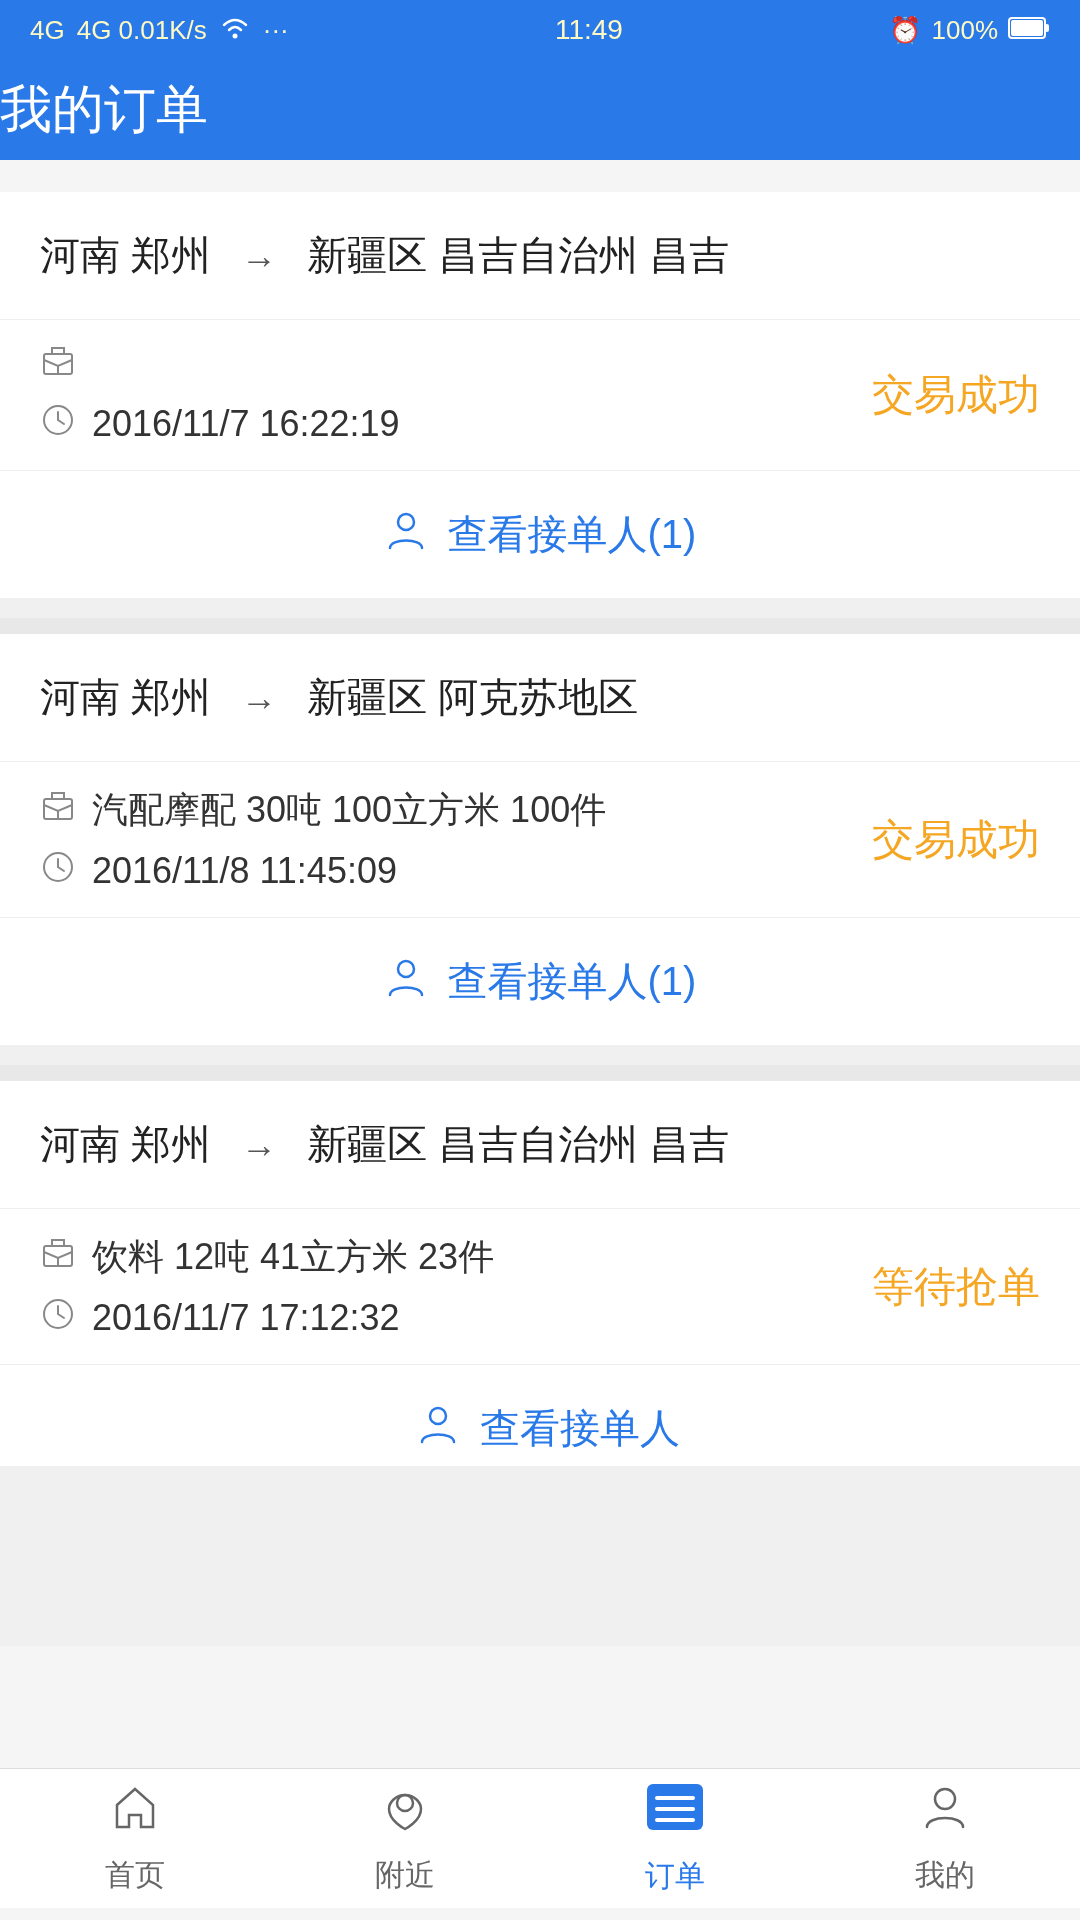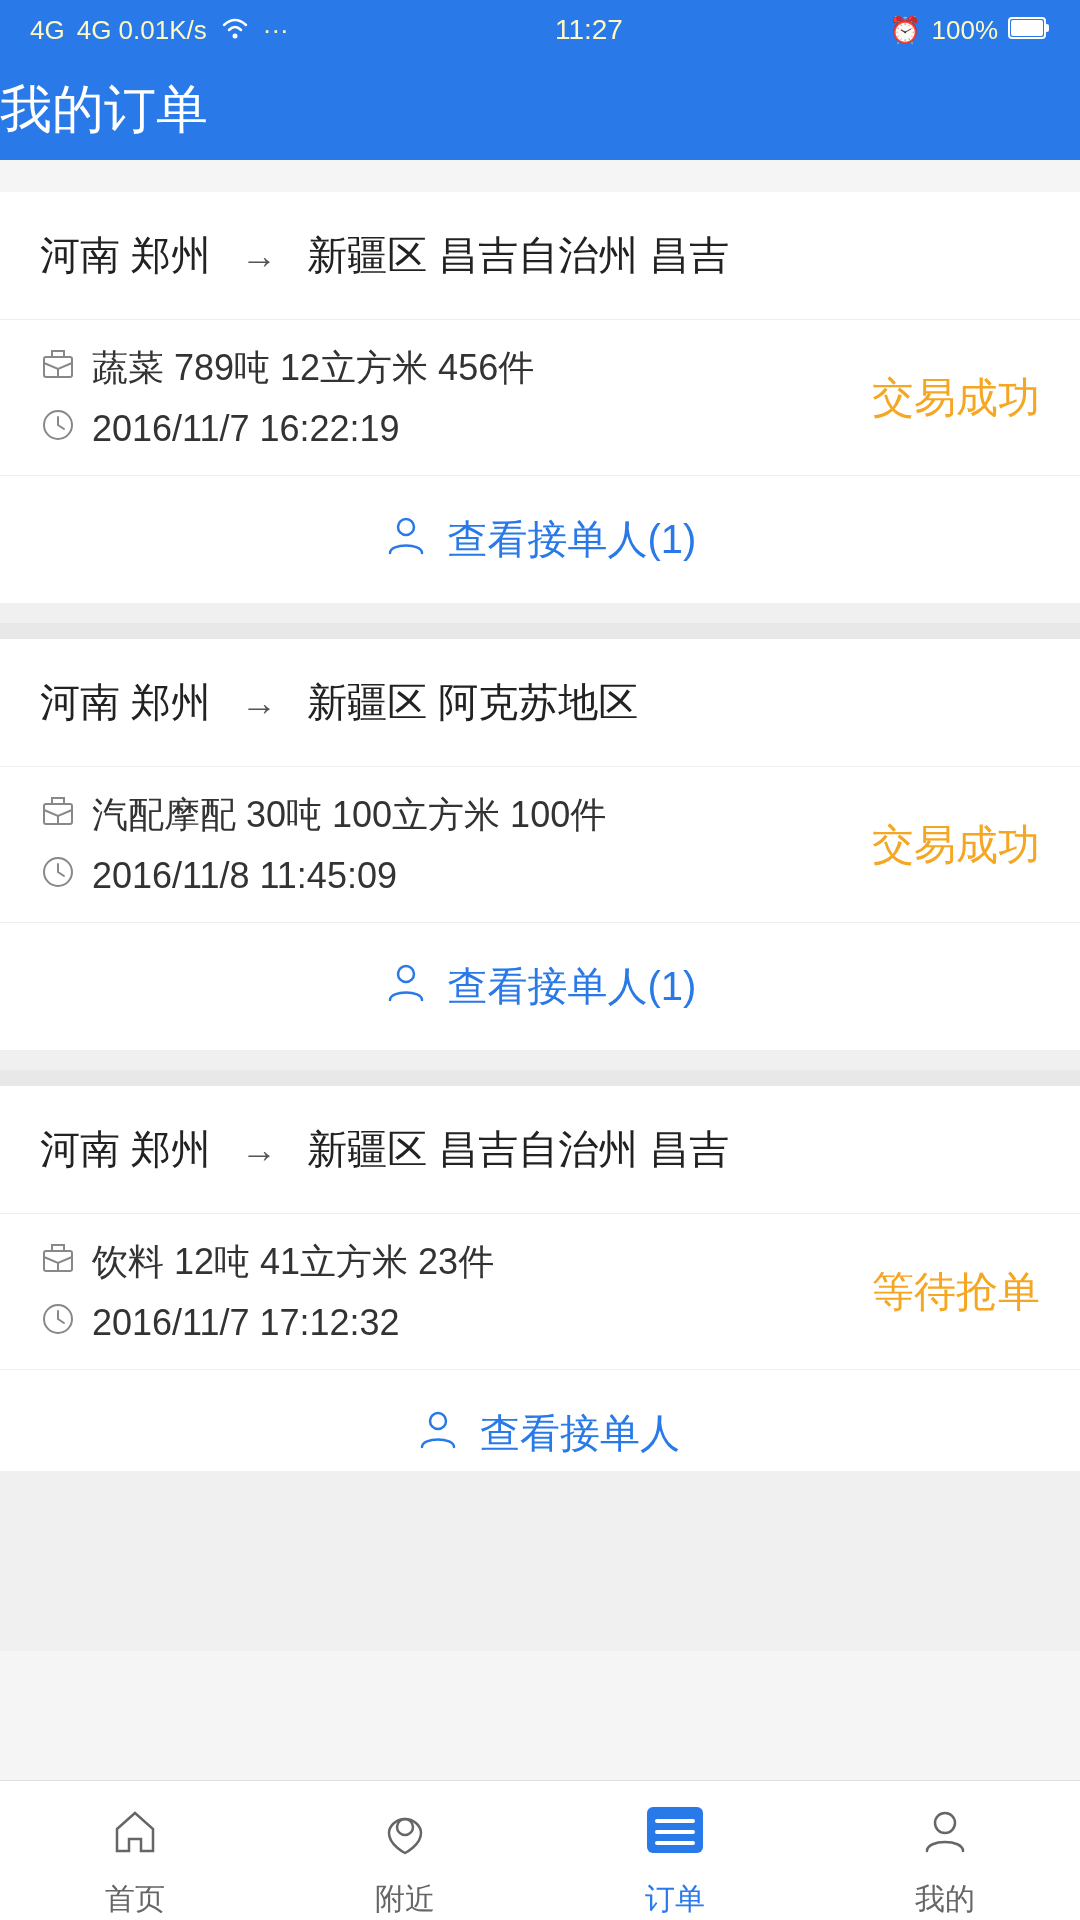--- a/index.html
+++ b/index.html
@@ -114,28 +114,28 @@
       font-size: 42px;
     }
     .acceptor-text {
       font-size: 40px;
       color: #2979e8;
     }
 
     
     .bottom-nav {
       position: fixed;
-      bottom: 0;
+      bottom: 12px;
       left: 0;
       width: 1080px;
       height: 140px;
       background: white;
       border-top: 1px solid #ddd;
       display: flex;
-      align-items: flex-end;
+      align-items: center;
     }
     .nav-item {
       flex: 1;
       display: flex;
       flex-direction: column;
       align-items: center;
       justify-content: center;
       gap: 10px;
       cursor: pointer;
     }
@@ -170,21 +170,21 @@
     <span>
       <svg width="32" height="28" viewBox="0 0 32 28" fill="white">
         <path d="M16 22 Q16 22 16 22" stroke="white" stroke-width="3" fill="none"></path>
         <path d="M10 17 Q16 11 22 17" stroke="white" stroke-width="2.5" fill="none" stroke-linecap="round"></path>
         <path d="M5 12 Q16 2 27 12" stroke="white" stroke-width="2.5" fill="none" stroke-linecap="round"></path>
         <circle cx="16" cy="23" r="2.5" fill="white"></circle>
       </svg>
     </span>
     <span>···</span>
   </div>
-  <div class="status-center">11:27</div>
+  <div class="status-center">11:49</div>
   <div class="status-right">
     <span>⏰</span>
     <span>100%</span>
     <span>
       <svg width="42" height="22" viewBox="0 0 42 22" fill="none">
         <rect x="1" y="1" width="36" height="20" rx="3" stroke="white" stroke-width="2"></rect>
         <rect x="37" y="7" width="4" height="8" rx="2" fill="white"></rect>
         <rect x="3" y="3" width="32" height="16" rx="2" fill="white"></rect>
       </svg>
     </span>
@@ -208,21 +208,20 @@
         <div class="order-details">
           <div class="order-detail-line">
             <span class="detail-icon">
               <svg width="36" height="36" viewBox="0 0 36 36" fill="none">
                 <rect x="4" y="10" width="28" height="20" rx="2" stroke="#888" stroke-width="2"></rect>
                 <path d="M4 16 L18 22 L32 16" stroke="#888" stroke-width="2"></path>
                 <path d="M18 22 L18 30" stroke="#888" stroke-width="2"></path>
                 <path d="M12 10 L12 4 L24 4 L24 10" stroke="#888" stroke-width="2"></path>
               </svg>
             </span>
-            <span>蔬菜 789吨 12立方米 456件</span>
           </div>
           <div class="order-detail-line">
             <span class="detail-icon">
               <svg width="36" height="36" viewBox="0 0 36 36" fill="none">
                 <circle cx="18" cy="18" r="14" stroke="#888" stroke-width="2"></circle>
                 <path d="M18 10 L18 18 L24 22" stroke="#888" stroke-width="2" stroke-linecap="round"></path>
               </svg>
             </span>
             <span>2016/11/7 16:22:19</span>
           </div>

